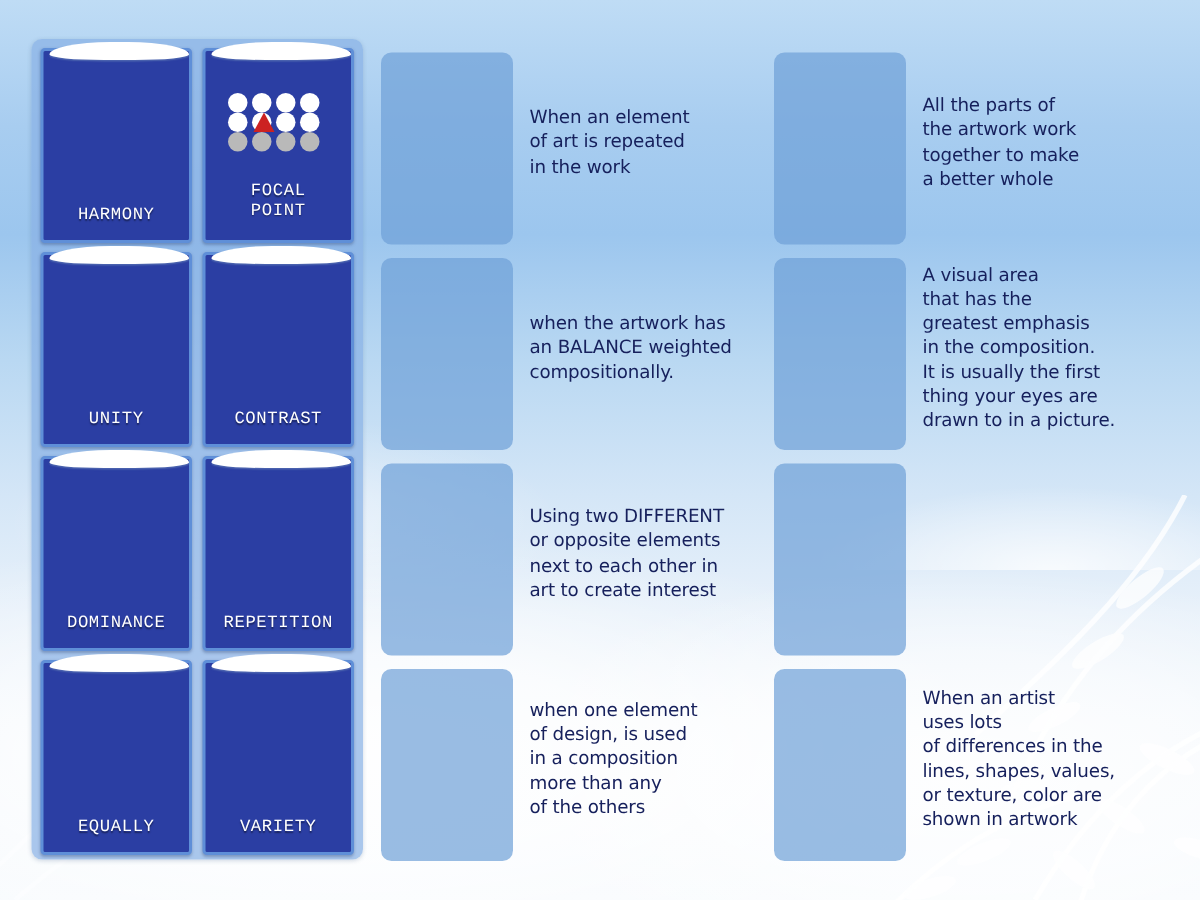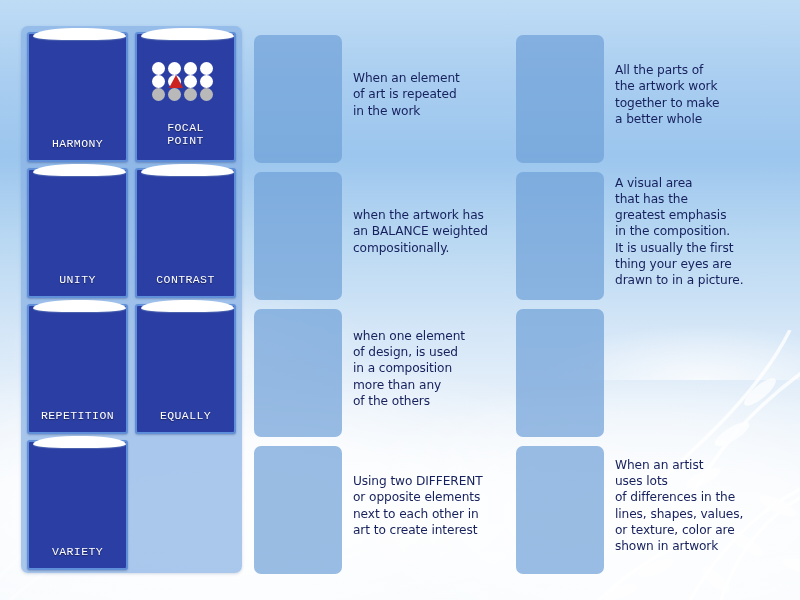--- a/index.html
+++ b/index.html
@@ -373,20 +373,25 @@
         <span class="card-img"><span class="art-unity"></span></span>
         <span class="card-label">UNITY</span>
       </div>
 
       <div class="card">
         <span class="snowcap"></span>
         <span class="card-img"><span class="art-contrast"></span></span>
         <span class="card-label">CONTRAST</span>
       </div>
 
+      <div class="card">
+        <span class="snowcap"></span>
+        <span class="card-img small"><span class="art-dominance"></span></span>
+        <span class="card-label">DOMINANCE</span>
+      </div>
 
       <div class="card">
         <span class="snowcap"></span>
         <span class="card-img"><span class="art-repetition"></span></span>
         <span class="card-label">REPETITION</span>
       </div>
 
       <div class="card">
         <span class="snowcap"></span>
         <span class="card-img"><span class="art-variety"></span></span>
@@ -415,32 +420,32 @@
 in the work</div>
     </div>
     <div class="def-row">
       <div class="dropzone"></div>
       <div class="def-text">when the artwork has
 an BALANCE weighted
 compositionally.</div>
     </div>
     <div class="def-row">
       <div class="dropzone"></div>
+      <div class="def-text">Using two DIFFERENT
+or opposite elements
+next to each other in
+art to create interest</div>
+    </div>
+    <div class="def-row">
+      <div class="dropzone"></div>
       <div class="def-text">when one element
 of design, is used
 in a composition
 more than any
 of the others</div>
-    </div>
-    <div class="def-row">
-      <div class="dropzone"></div>
-      <div class="def-text">Using two DIFFERENT
-or opposite elements
-next to each other in
-art to create interest</div>
     </div>
   </div>
 
   <div class="def-col" id="def-col-2">
     <div class="def-row">
       <div class="dropzone"></div>
       <div class="def-text">All the parts of
 the artwork work
 together to make
 a better whole</div>

